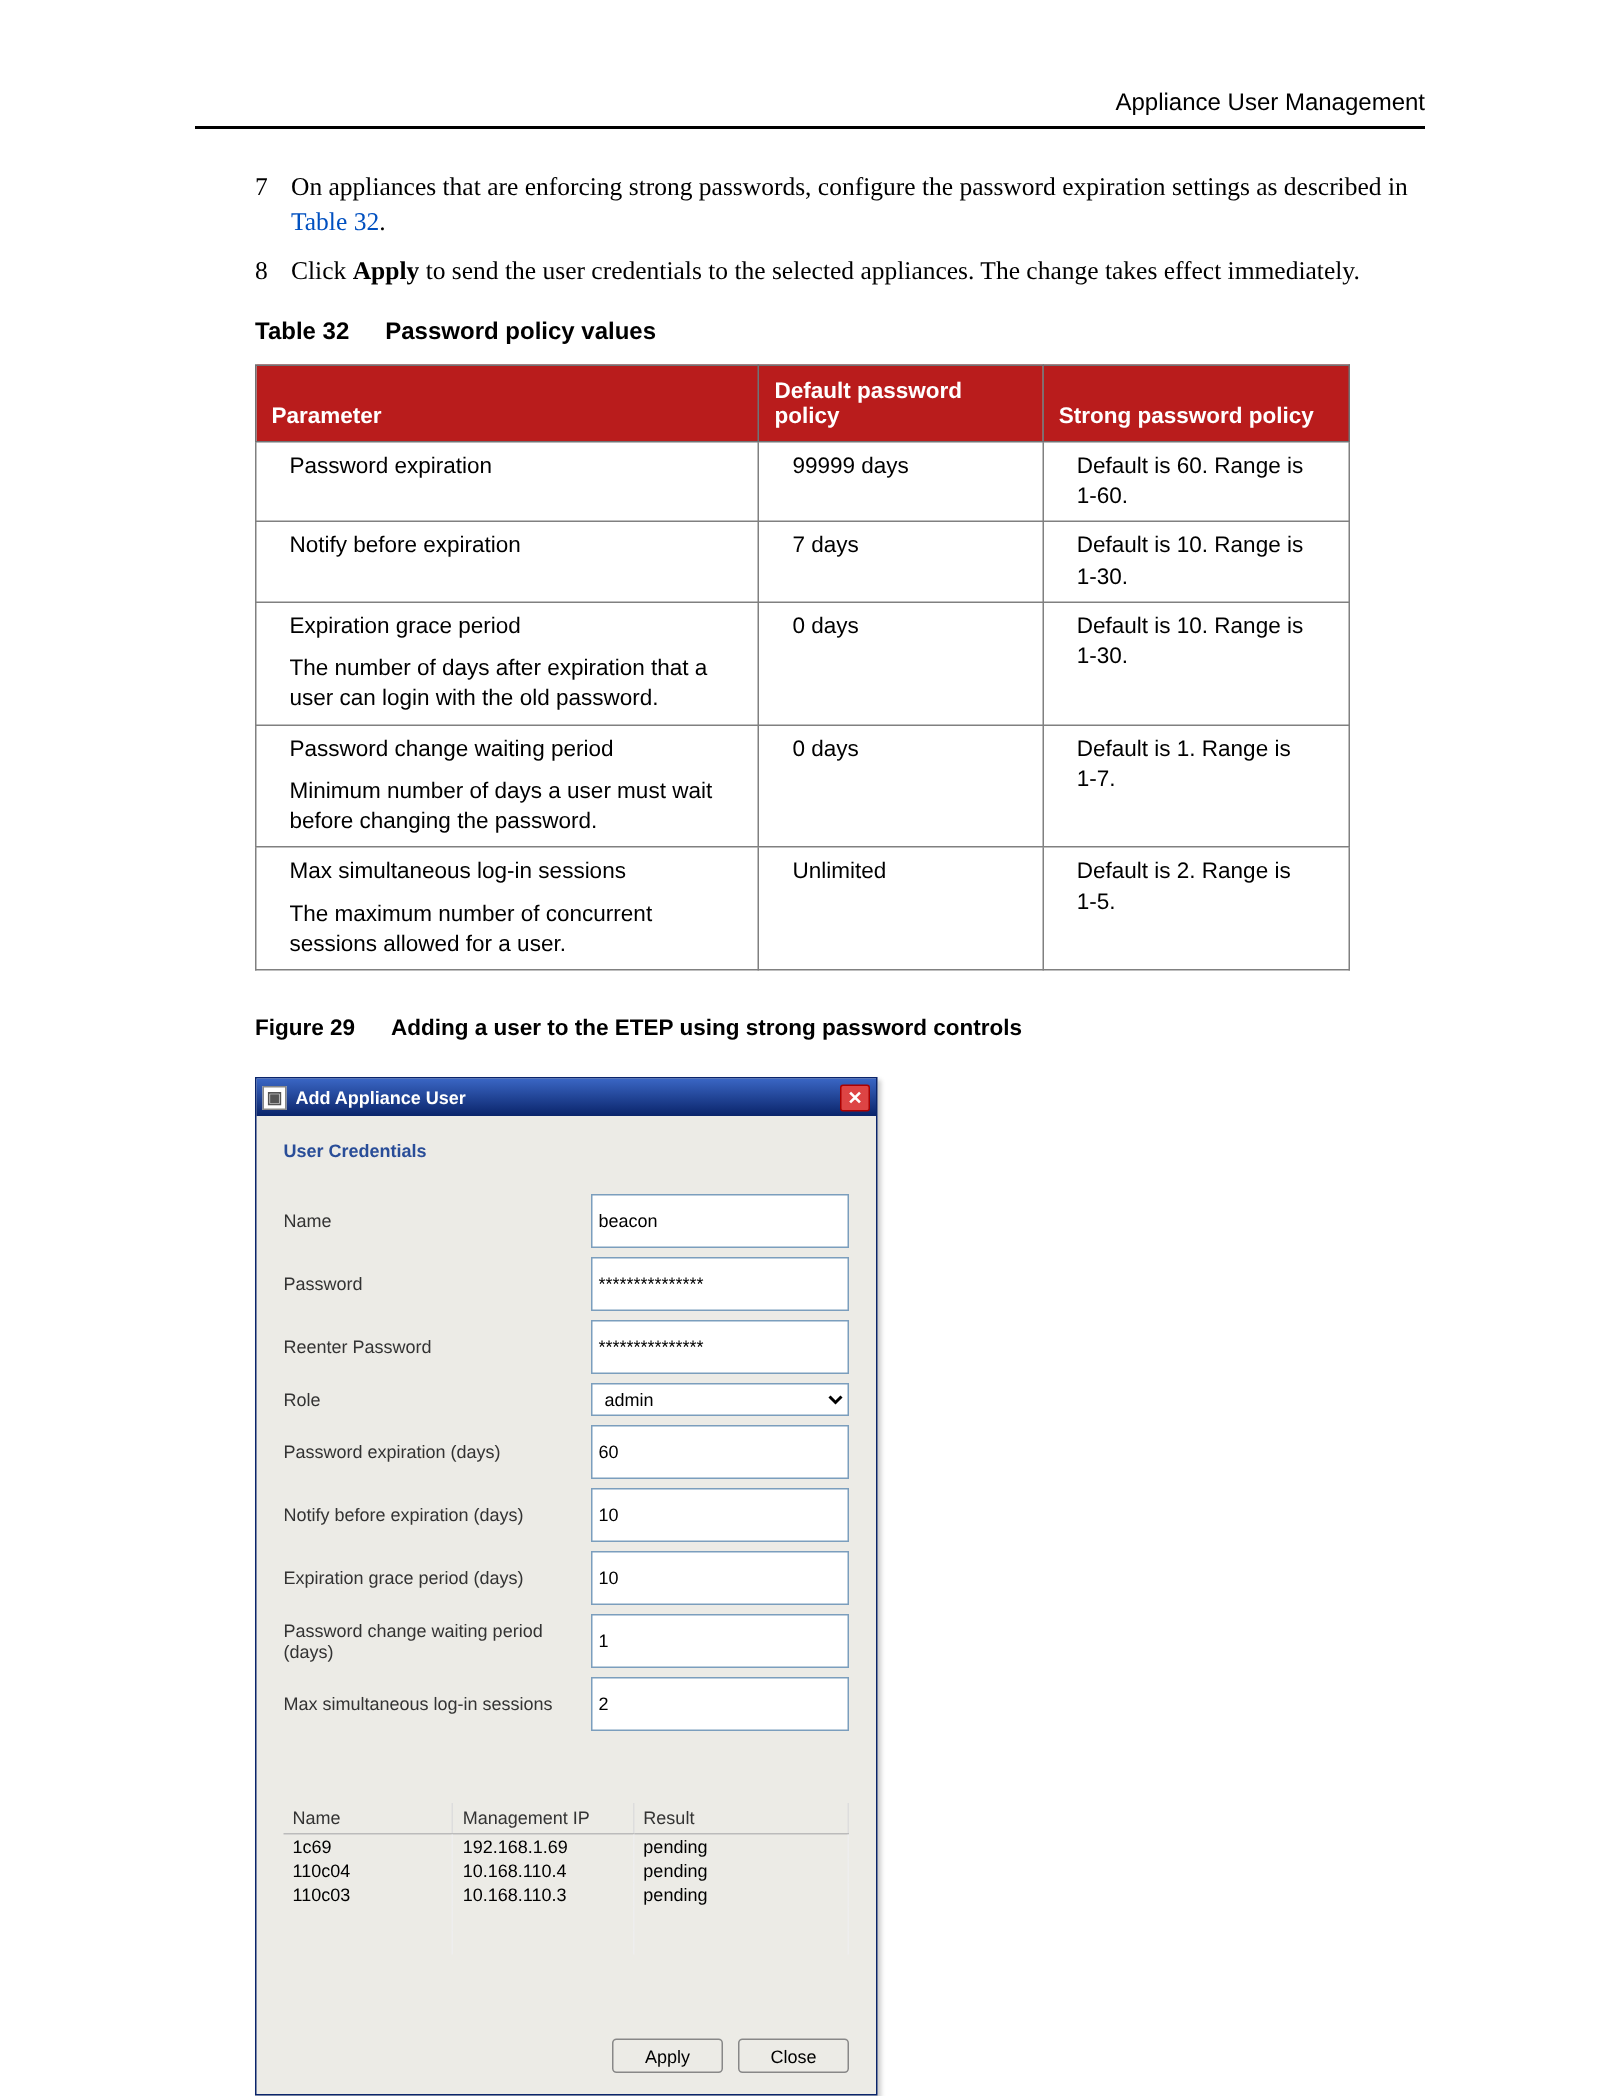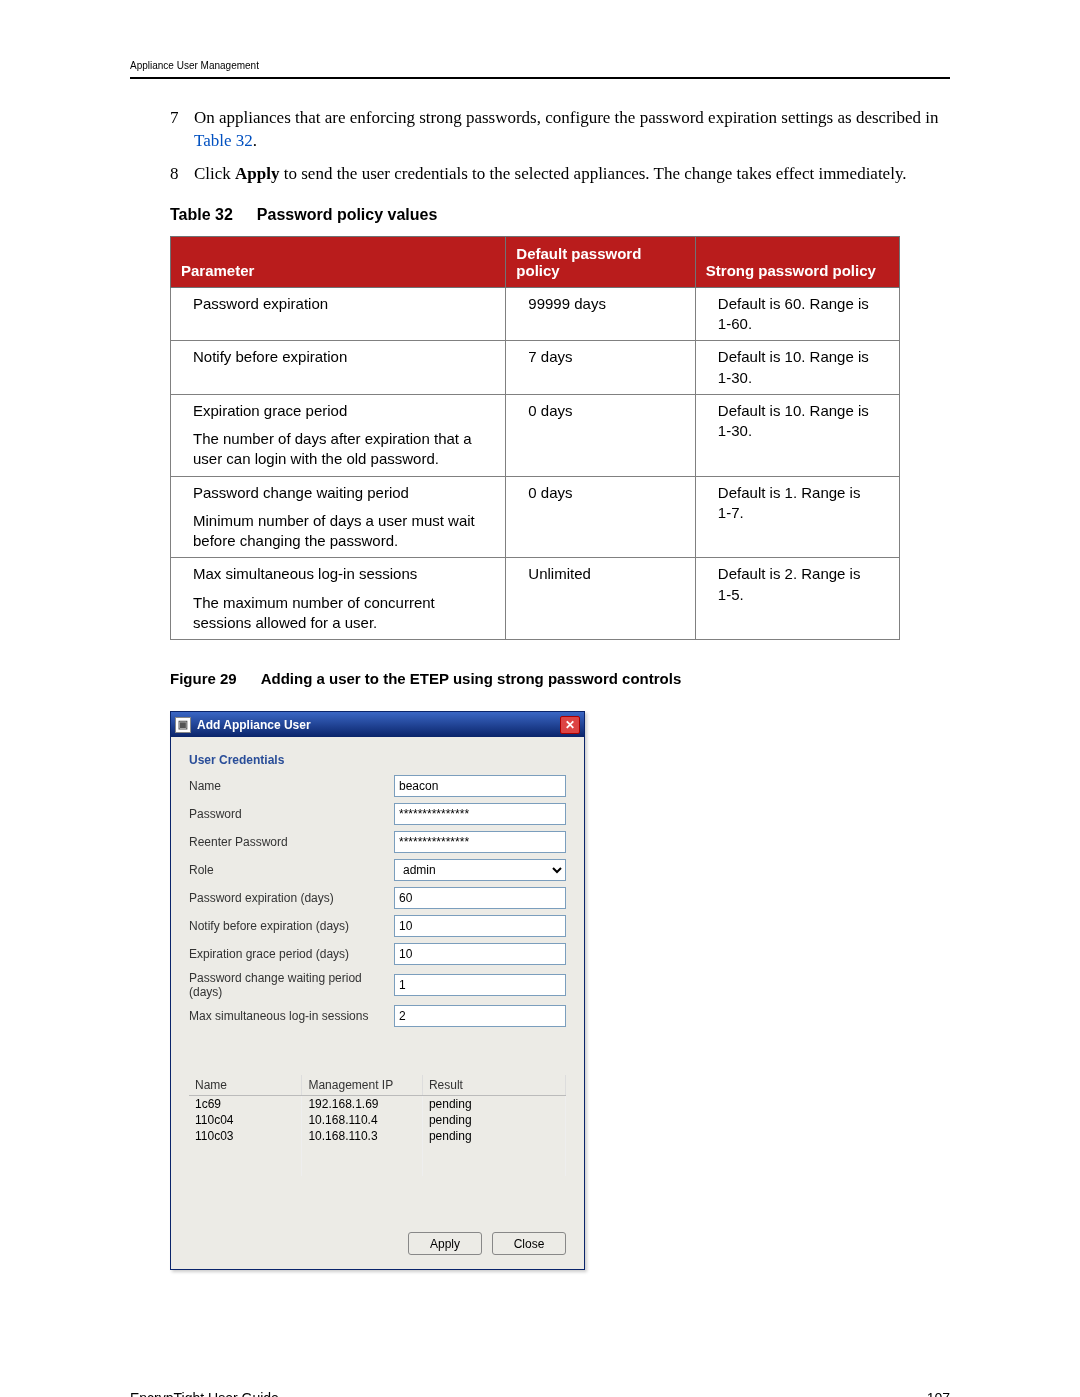--- a/index.html
+++ b/index.html
@@ -5,22 +5,23 @@
     * { box-sizing: border-box; margin: 0; padding: 0; }
     body {
       font-family: "Times New Roman", Times, serif;
       background: #fff;
       width: 1080px;
       margin: 0 auto;
       padding: 60px 130px 40px 130px;
       color: #000;
     }
     .header-right {
-      font-family: Arial, Helvetica, sans-serif;
-      font-size: 10px;
+      text-align: right;
+      font-family: Arial, Helvetica, sans-serif;
+      font-size: 16px;
       margin-bottom: 6px;
     }
     .hr-top { border-top: 2px solid #000; margin-bottom: 28px; }
     .step-row { display: flex; margin: 6px 0 10px 40px; font-size: 17px; line-height: 1.35; }
     .step-num { width: 24px; flex-shrink: 0; }
     .step-text { flex: 1; }
     a.xref { color: #0050c0; text-decoration: none; }
     .table-caption {
       font-family: Arial, Helvetica, sans-serif;
       font-weight: bold;
@@ -68,25 +69,25 @@
     }
     .dlg-titlebar{
       height: 25px;
       background: linear-gradient(to bottom,#3a66c4,#0a246a);
       color: #fff; display:flex; align-items:center; padding:0 4px;
       font-weight:bold;
     }
     .dlg-title-icon{ width:16px; height:16px; background:#fff; border:1px solid #888; margin-right:6px; display:flex; align-items:center; justify-content:center; font-size:11px; color:#555;}
     .dlg-close{ margin-left:auto; width:20px; height:18px; background:#d44; color:#fff; border:1px solid #a00; border-radius:2px; display:flex; align-items:center; justify-content:center; font-size:12px; font-weight:bold;}
     .dlg-body{ padding: 16px 18px 14px 18px; }
-    .uc-title{ color:#294d98; font-weight:bold; margin-bottom:8px; }
+    .uc-title{ color:#294d98; font-weight:bold; margin-bottom:22px; }
     .form-row{ display:flex; align-items:center; margin-bottom:6px; }
     .form-row label{ width:205px; color:#333; }
     .form-row input, .form-row select{
-      flex:1; height:22px; font-family:Tahoma,Arial; font-size:12px;
+      flex:1; height:36px; font-family:Tahoma,Arial; font-size:12px;
       border:1px solid #7b9ebd; padding:1px 4px; background:#fff;
     }
     .form-row select{ height:22px; }
     .list-table{ margin-top:48px; width:100%; border-collapse:collapse; font-size:12px; }
     .list-table th{ text-align:left; border-bottom:1px solid #bbb; border-right:1px solid #ddd; padding:3px 6px; font-weight:normal; color:#333; }
     .list-table td{ padding:1px 6px; border-right:1px solid #eee; }
     .dlg-btns{ display:flex; justify-content:flex-end; gap:10px; margin-top:56px; }
     .dlg-btns button{
       width:74px; height:23px; font-family:Tahoma,Arial; font-size:12px;
       background:#ecebe6; border:1px solid #888; border-radius:3px; color:#000;

